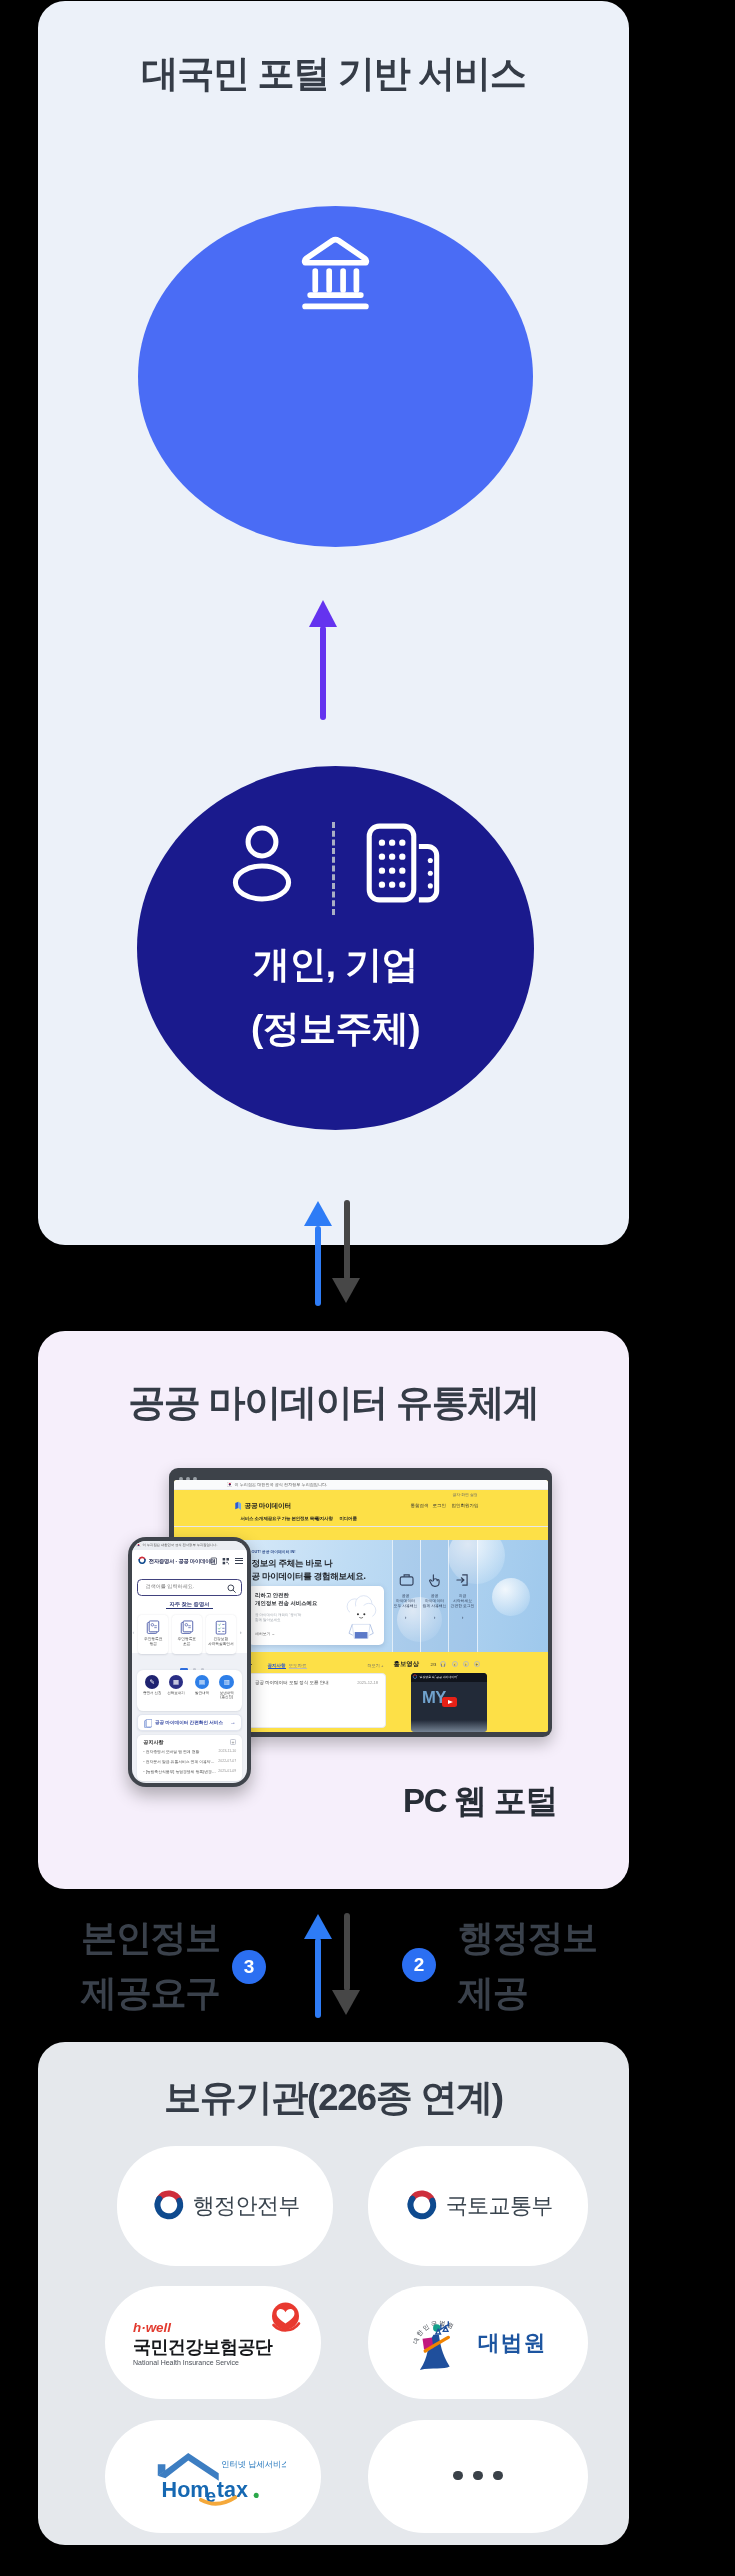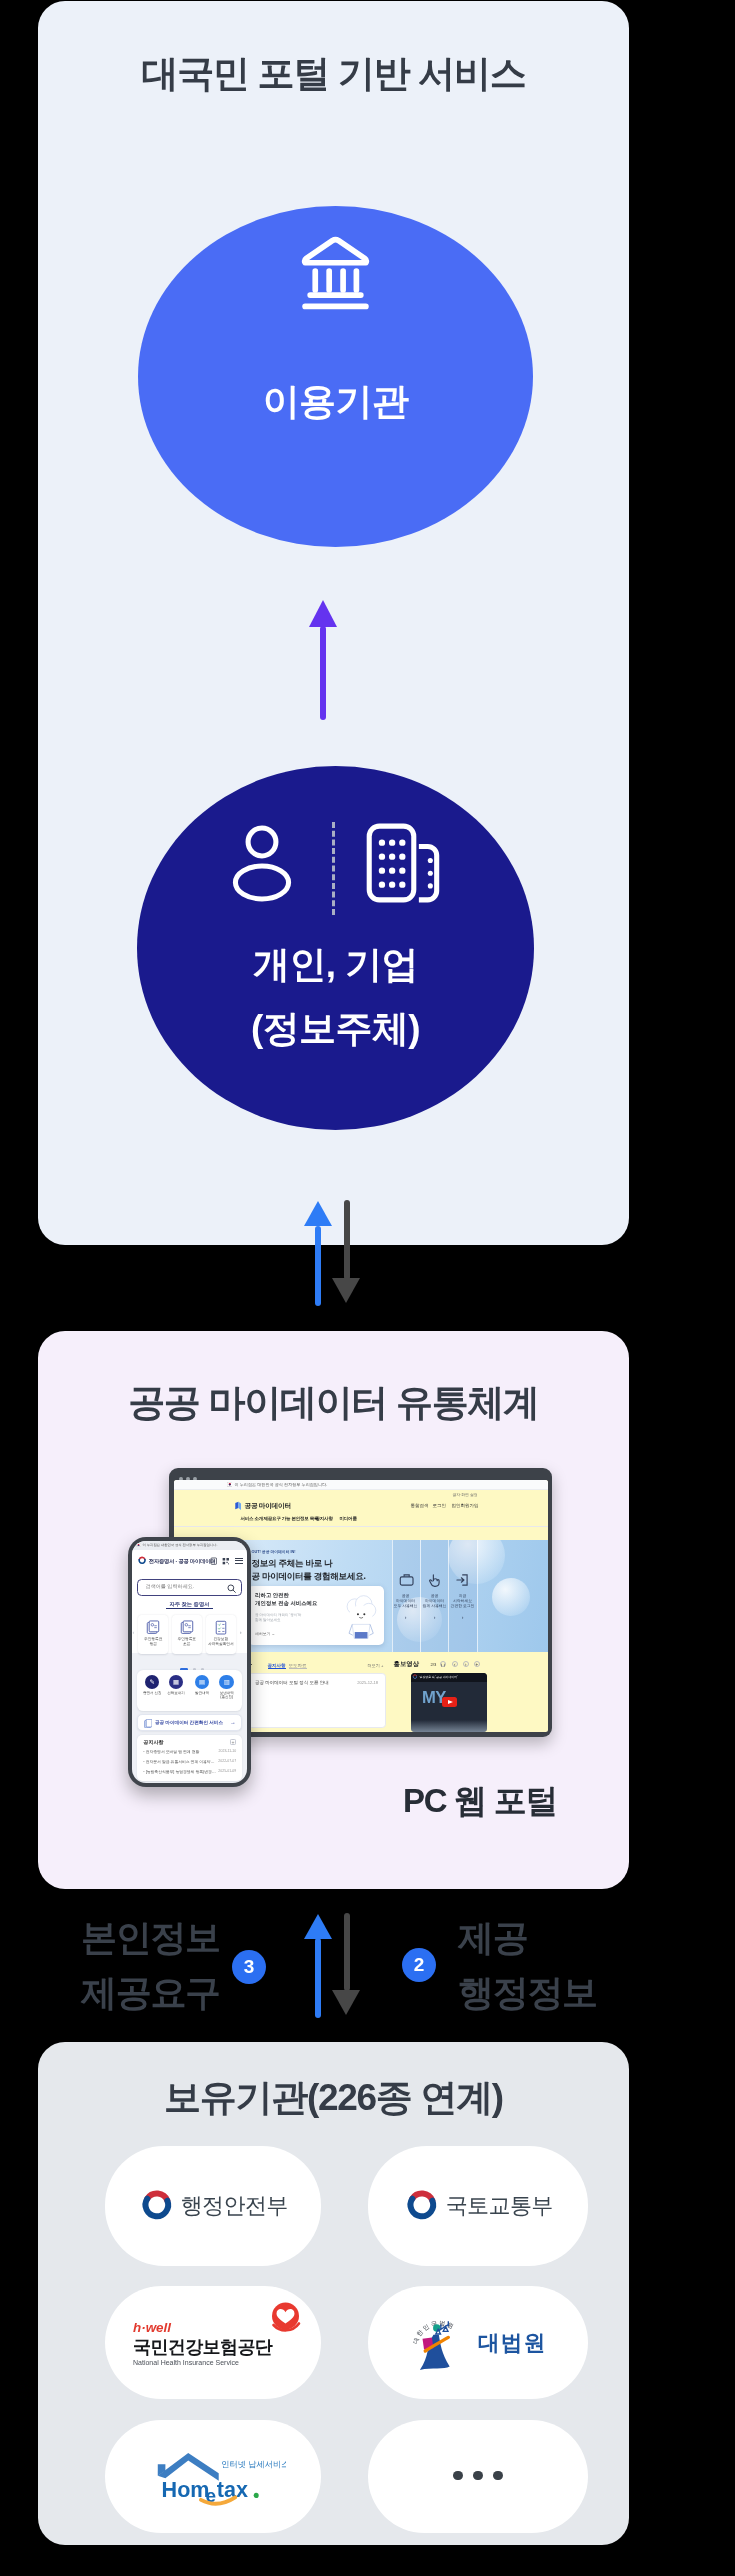--- a/index.html
+++ b/index.html
@@ -15,21 +15,21 @@
   .arrow{position:absolute;}
   .shaft{position:absolute;border-radius:3.2px;}
   .head-up{position:absolute;width:0;height:0;border-left:14.6px solid transparent;border-right:14.6px solid transparent;}
   .head-down{position:absolute;width:0;height:0;border-left:14.6px solid transparent;border-right:14.6px solid transparent;}
   .flow-label{position:absolute;font-size:36px;font-weight:bold;letter-spacing:-1.3px;color:#3A414B;line-height:55px;}
   .badge{position:absolute;width:34px;height:34px;border-radius:50%;background:#2B6FF2;color:#fff;
          font-size:19px;font-weight:bold;display:flex;align-items:center;justify-content:center;}
   
   .browser{position:absolute;background:#3D4249;border-radius:9px;box-shadow:0 6.4px 15.3px rgba(0,0,0,.25);}
   .b-dots span{display:inline-block;width:3.8px;height:3.8px;border-radius:50%;background:#9AA0A6;margin-right:3.2px;}
-  .b-screen{position:absolute;left:4.5px;right:4.5px;top:11.5px;bottom:5.1px;background:#fef9c3;border-radius:2.5px;overflow:hidden;}
+  .b-screen{position:absolute;left:4.5px;right:4.5px;top:11.5px;bottom:5.1px;background:#fde047;border-radius:2.5px;overflow:hidden;}
   .b-noticebar{position:absolute;left:0;top:0;right:0;height:10.2px;background:#FAFBFC;border-bottom:0.6px solid #ECEEF1;
                font-size:4.1px;color:#555;line-height:10.2px;}
   .b-set{position:absolute;font-size:3.8px;color:#666;}
   .b-logo{position:absolute;font-size:6.7px;font-weight:bold;color:#15171C;letter-spacing:-0.3px;}
   .b-link{position:absolute;font-size:4.5px;color:#333;}
   .b-nav span{font-size:4.5px;color:#222;font-weight:bold;letter-spacing:-0.2px;}
   .hero{position:absolute;background:linear-gradient(100deg,#E3F0FB 0%,#BFDCF4 45%,#9EC8EC 100%);overflow:hidden;}
   .bub{position:absolute;border-radius:50%;background:radial-gradient(circle at 35% 30%,rgba(255,255,255,.85),rgba(150,200,240,.25));}
   .hero-k{position:absolute;font-size:3.8px;font-weight:bold;color:#2C4A8A;}
   .hero-h{position:absolute;font-size:8.6px;font-weight:bold;color:#22262C;letter-spacing:-0.3px;}
@@ -75,21 +75,20 @@
         <g fill="none" stroke="#fff" stroke-width="9" stroke-linecap="round" stroke-linejoin="round">
           <path d="M18 46 L59 18 Q64 15 69 18 L110 46 Q114 49 112 53 L16 53 Q14 49 18 46 Z"></path>
           <line x1="32" y1="66" x2="32" y2="96"></line>
           <line x1="54" y1="66" x2="54" y2="96"></line>
           <line x1="76" y1="66" x2="76" y2="96"></line>
           <line x1="97" y1="66" x2="97" y2="96"></line>
           <line x1="24" y1="104" x2="104" y2="104"></line>
           <line x1="16" y1="122" x2="112" y2="122"></line>
         </g>
       </svg>
-      <div class="circle-label" style="top:171px;">이용기관</div>
     </div>
 
     <div class="arrow">
       <div class="head-up" style="left:271px;top:599px;border-bottom:27px solid #6433EF;"></div>
       <div class="shaft" style="left:282px;top:625px;width:5.7px;height:94px;background:#6433EF;"></div>
     </div>
 
     <div class="ellipse" style="left:99px;top:765px;width:397px;height:364px;background:#1A1A8D;">
       <svg class="abs" style="left:92px;top:57px;" width="66" height="81" viewBox="0 0 104 128">
         <g fill="none" stroke="#fff" stroke-width="8">
@@ -412,28 +411,28 @@
     <div class="head-up" style="left:304px;top:1914px;border-bottom:25.5px solid #2E7CF6;"></div>
     <div class="shaft" style="left:315px;top:1938px;width:5.7px;height:80px;background:#2E7CF6;"></div>
   </div>
   <div class="arrow">
     <div class="shaft" style="left:344px;top:1913px;width:5.7px;height:78px;background:#474747;"></div>
     <div class="head-down" style="left:332px;top:1990px;border-top:25.5px solid #474747;"></div>
   </div>
 
   <div class="badge" style="left:402px;top:1948px;">2</div>
   <div class="flow-label" style="left:458px;top:1910px;">
+    <div>행정정보</div>
     <div>제공</div>
-    <div>행정정보</div>
   </div>
 
   <div class="panel" style="top:2042px;height:503px;background:#E5E8EC;">
     <div class="big-title" style="top:31px;">보유기관(226종 연계)</div>
 
-    <div class="org" style="left:67px;top:104px;width:216px;height:120px;">
+    <div class="org" style="left:79px;top:104px;width:216px;height:120px;">
       <svg width="36" height="36" viewBox="0 0 54 54" style="margin-right:6.4px;">
         <path d="M14 16 A17 17 0 0 1 44 19" stroke="#CE2E3B" stroke-width="9" fill="none" stroke-linecap="round"></path>
         <path d="M44 19 A17 17 0 1 1 14 16" stroke="#0E4A8E" stroke-width="9" fill="none" stroke-linecap="round"></path>
       </svg>
       <span class="org-name">행정안전부</span>
     </div>
     <div class="org" style="left:67px;top:244px;width:216px;height:113px;">
       <div style="position:relative;width:160px;">
         <div style="font-size:13.4px;font-weight:bold;font-style:italic;color:#E23A2E;">h·well</div>
         <div style="font-size:18px;font-weight:bold;color:#16181B;letter-spacing:-0.6px;">국민건강보험공단</div>

